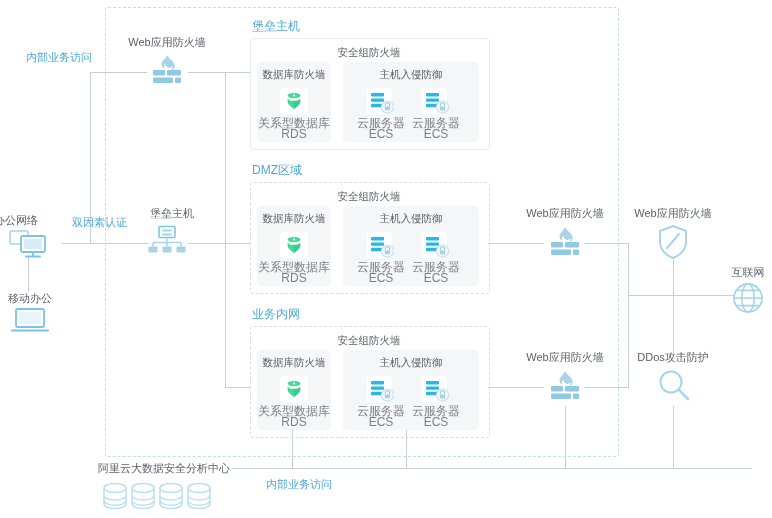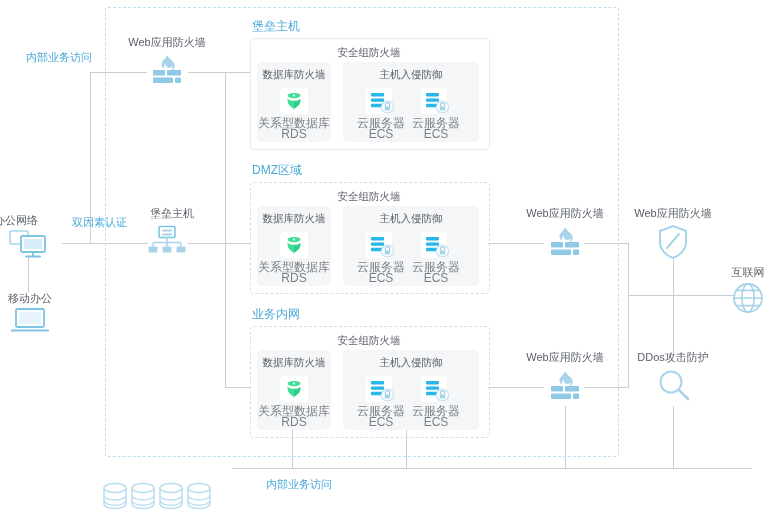--- a/index.html
+++ b/index.html
@@ -325,20 +325,21 @@
   </div>
 
   <div class="lbl ctr" style="left:673px;top:351px;">DDos攻击防护</div>
   <div class="icn" style="left:657px;top:368px;">
     <svg width="34" height="34" viewBox="0 0 34 34">
       <circle cx="14" cy="14" r="10.5" fill="none" stroke="#a8d4ea" stroke-width="2"></circle>
       <path d="M21.6 21.6 L31 31" stroke="#a8d4ea" stroke-width="2.6" stroke-linecap="round"></path>
     </svg>
   </div>
 
+  <div class="lbl" style="left:98px;top:462px;">阿里云大数据安全分析中心</div>
   <div class="icn" style="left:103px;top:482px;">
     <svg width="112" height="34" viewBox="0 0 112 34">
       <g fill="none" stroke="#bcdff0" stroke-width="1.5">
         <g transform="translate(0,0)">
           <ellipse cx="12" cy="6" rx="11" ry="4.6"></ellipse>
           <path d="M1 6 v16 a11 4.6 0 0 0 22 0 V6"></path>
           <path d="M1 13.4 a11 4.6 0 0 0 22 0"></path>
           <path d="M1 18.6 a11 4.6 0 0 0 22 0"></path>
         </g>
         <g transform="translate(28,0)">

